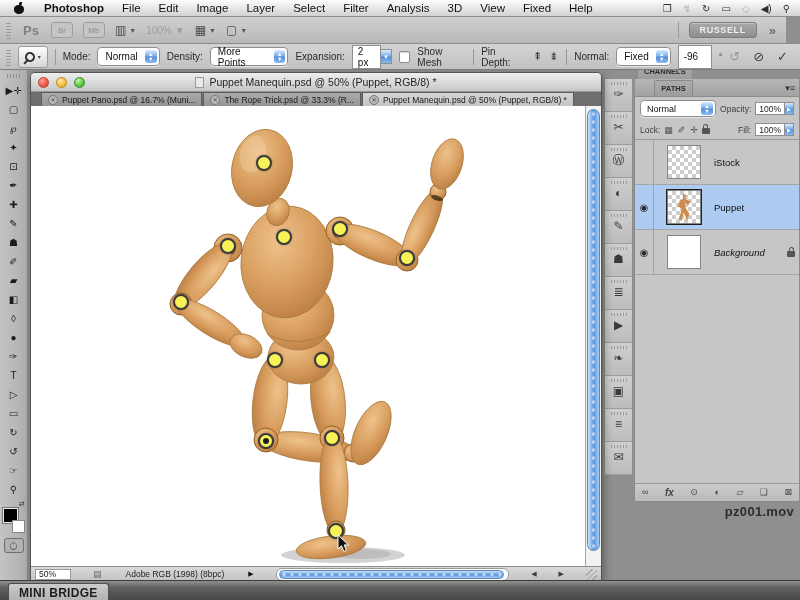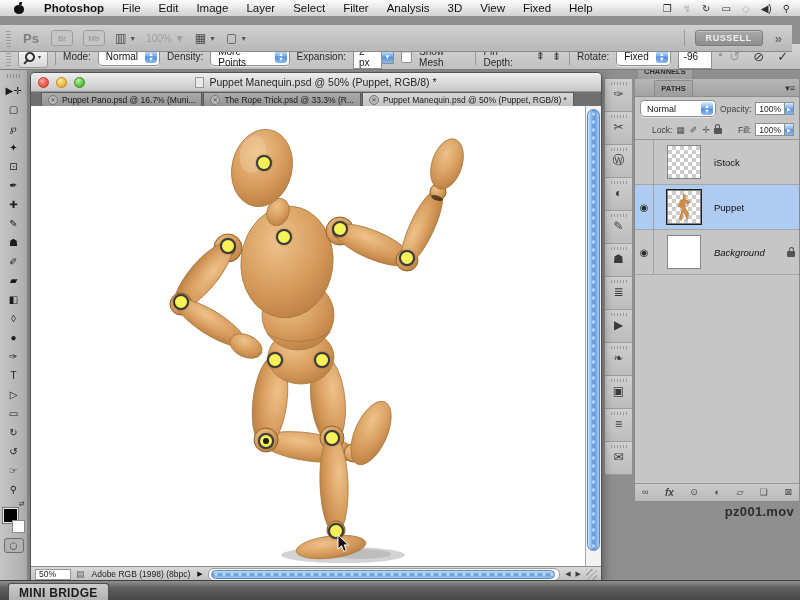--- a/index.html
+++ b/index.html
@@ -12,22 +12,22 @@
   .apple{width:12px;height:12px;position:relative;margin:0 9px 0 4px;}
   .apple::before{content:'';position:absolute;left:0;top:3px;width:10px;height:9px;background:#111;border-radius:45% 45% 48% 48%;}
   .apple::after{content:'';position:absolute;left:5px;top:0;width:3px;height:3px;background:#111;border-radius:50% 0;}
   .menus{display:flex;align-items:center;}
   .menu-item{padding:0 9px;white-space:nowrap;}
   .menus > .menu-item:first-of-type{font-weight:bold;}
   .mstatus{margin-left:auto;display:flex;gap:11px;align-items:center;font-size:10px;color:#2e2e2e;}
   .mstatus .sicon.dim{color:#b0b0b0;}
 
   
-  .appbar{position:absolute;top:17px;left:0;right:8px;height:27px;background:linear-gradient(#d0d0d0,#b8b8b8);
-          border-bottom:1px solid #8a8a8a;display:flex;align-items:center;gap:10px;padding:0 6px;box-sizing:border-box;z-index:49;margin-top:8px;}
+  .appbar{position:absolute;top:17px;left:0;right:14px;height:27px;background:linear-gradient(#d0d0d0,#b8b8b8);
+          border-bottom:1px solid #8a8a8a;display:flex;align-items:center;gap:10px;padding:0 6px;box-sizing:border-box;z-index:49;}
   .grip{width:5px;height:18px;background:repeating-linear-gradient(0deg,#9b9b9b 0 1px,transparent 1px 3px);}
   .psbadge{font-weight:bold;font-size:13px;color:#7f7f7f;padding:0 2px;}
   .minibadge{width:20px;height:14px;border:1px solid #9d9d9d;border-radius:3px;font-size:8px;color:#8d8d8d;
              display:flex;align-items:center;justify-content:center;background:#c5c5c5;}
   .abitem{display:flex;align-items:center;gap:3px;font-size:12px;color:#4d4d4d;}
   .abitem .caret{font-size:7px;color:#555;}
   .abzoom{color:#9e9e9e;font-size:10px;display:flex;gap:3px;align-items:center;}
   .spacer{flex:1;}
   .sep-v{width:1px;height:16px;background:#999;}
   .russell{background:linear-gradient(#a9a9a9,#8e8e8e);border:1px solid #7c7c7c;border-radius:3px;color:#efefef;
@@ -100,21 +100,21 @@
   .ppin.selected::after{content:'';position:absolute;left:3px;top:3px;width:6px;height:6px;border-radius:50%;background:#1d1d1d;}
   .cursorwrap{position:absolute;transform:translate(-2px,-2px);}
 
   .vscroll{position:absolute;right:0;top:33px;width:16px;height:460px;background:#f2f2f2;border-left:1px solid #a6a6a6;box-sizing:border-box;}
   .vthumb{position:absolute;left:1px;right:1px;top:3px;height:442px;border-radius:7px;border:1px solid #5c85b8;box-sizing:border-box;
           background:linear-gradient(90deg,#cfe6fb,#6aa3e8 45%,#5d97e0 55%,#a9cdf4);overflow:hidden;}
   .vthumb::after{content:'';position:absolute;inset:0;
           background:repeating-radial-gradient(circle at 50% 4px,rgba(255,255,255,.55) 0 1.3px,transparent 2px 8px);background-size:100% 8px;}
 
   .statusbar{position:absolute;left:0;right:0;bottom:0;height:15px;background:linear-gradient(#dadada,#c2c2c2);border-top:1px solid #8d8d8d;
-             display:flex;align-items:center;gap:5px;padding:0 4px;font-size:8.5px;color:#1e1e1e;box-sizing:border-box;}
+             display:flex;align-items:center;gap:22px;padding:0 4px;font-size:8.5px;color:#1e1e1e;box-sizing:border-box;}
   .zoomfield{width:36px;height:11px;background:#fff;border:1px solid #9a9a9a;display:flex;align-items:center;padding:0 3px;box-sizing:border-box;}
   .sbicon{color:#666;font-size:9px;}
   .profiletext{padding:0 2px;white-space:nowrap;}
   .tri{font-size:7px;color:#111;}
   .hscroll{flex:1;height:11px;background:#fff;border:1px solid #9b9b9b;border-radius:6px;position:relative;overflow:hidden;}
   .hthumb{position:absolute;left:2px;top:1px;bottom:1px;right:4px;border-radius:5px;border:1px solid #5c85b8;
           background:linear-gradient(#cfe6fb,#6aa3e8 45%,#5d97e0 55%,#a9cdf4);overflow:hidden;}
   .hthumb::after{content:'';position:absolute;inset:0;
           background:repeating-radial-gradient(circle at 4px 50%,rgba(255,255,255,.55) 0 1.3px,transparent 2px 8px);background-size:8px 100%;}
   .harrow{font-size:7px;color:#3d3d3d;}
@@ -133,21 +133,21 @@
   .lp-tabs{height:17px;background:linear-gradient(#b6b6b6,#a2a2a2);border-bottom:1px solid #8c8c8c;display:flex;align-items:flex-end;
            padding-left:2px;gap:1px;flex:0 0 auto;}
   .lp-tab{height:16px;padding:0 6px;font-size:7.5px;font-weight:bold;color:#2c2c2c;display:flex;align-items:center;
           background:linear-gradient(#acacac,#9d9d9d);border:1px solid #8a8a8a;border-bottom:none;border-radius:2px 2px 0 0;box-sizing:border-box;}
   .lp-tab.active{background:linear-gradient(#d4d4d4,#c6c6c6);color:#000;}
   .lp-menu{margin-left:auto;align-self:center;margin-right:4px;font-size:9px;color:#333;}
   .lp-row{display:flex;align-items:center;gap:4px;padding:3px 5px;font-size:9px;color:#222;flex:0 0 auto;}
   .lp-row .popup{height:15px;width:88px;padding-left:6px;font-size:9px;}
   .lp-row .popup .cap{margin-left:auto;}
   .lp-label{font-size:8.5px;color:#3e3e3e;margin-left:auto;}
-  .lp-label.first{margin-left:12px;}
+  .lp-label.first{margin-left:0;}
   .valcombo{display:flex;align-items:center;}
   .valfield{height:13px;background:#fff;border:1px solid #8f8f8f;display:flex;align-items:center;padding:0 3px;font-size:8.5px;box-sizing:border-box;}
   .valdrop{width:9px;height:13px;border:1px solid #8f8f8f;border-left:none;box-sizing:border-box;color:#fff;font-size:5px;
            display:flex;align-items:center;justify-content:center;background:linear-gradient(#d9ecff,#7fb0ec 45%,#5590dd 55%,#8abaf0);}
   .locks{display:flex;gap:5px;align-items:center;font-size:9px;color:#555;}
   .padlock{position:relative;width:8px;height:6px;background:#555;border-radius:1px;margin-top:3px;display:inline-block;}
   .padlock::before{content:'';position:absolute;left:1.5px;top:-4px;width:5px;height:5px;border:1.4px solid #555;border-bottom:none;
                    border-radius:4px 4px 0 0;box-sizing:border-box;}
   .layerlist{border-top:1px solid #999;flex:0 0 auto;}
   .layer{height:44px;display:flex;align-items:center;gap:13px;border-bottom:1px solid #a6a6a6;padding-right:4px;}
@@ -269,21 +269,21 @@
       </span>
     <span class="chk"></span>
     <span class="oblabel">Show Mesh</span>
     <span class="sep-v"></span>
     <span class="oblabel">Pin Depth:</span>
     <span class="locks">
         <span class="pindepth-btn">⇞</span>
         <span class="pindepth-btn">⇟</span>
       </span>
     <span class="sep-v"></span>
-    <span class="oblabel">Rotate:</span>
+    <span class="oblabel">Normal:</span>
     <span class="popup">
         <span>Fixed</span>
         <span class="cap">
           <i>▲</i>
           <i>▼</i>
         </span>
       </span>
     <span class="field" style="min-width:34px;">-96</span>
     <span class="degree">°</span>
     <span class="ob-right">

